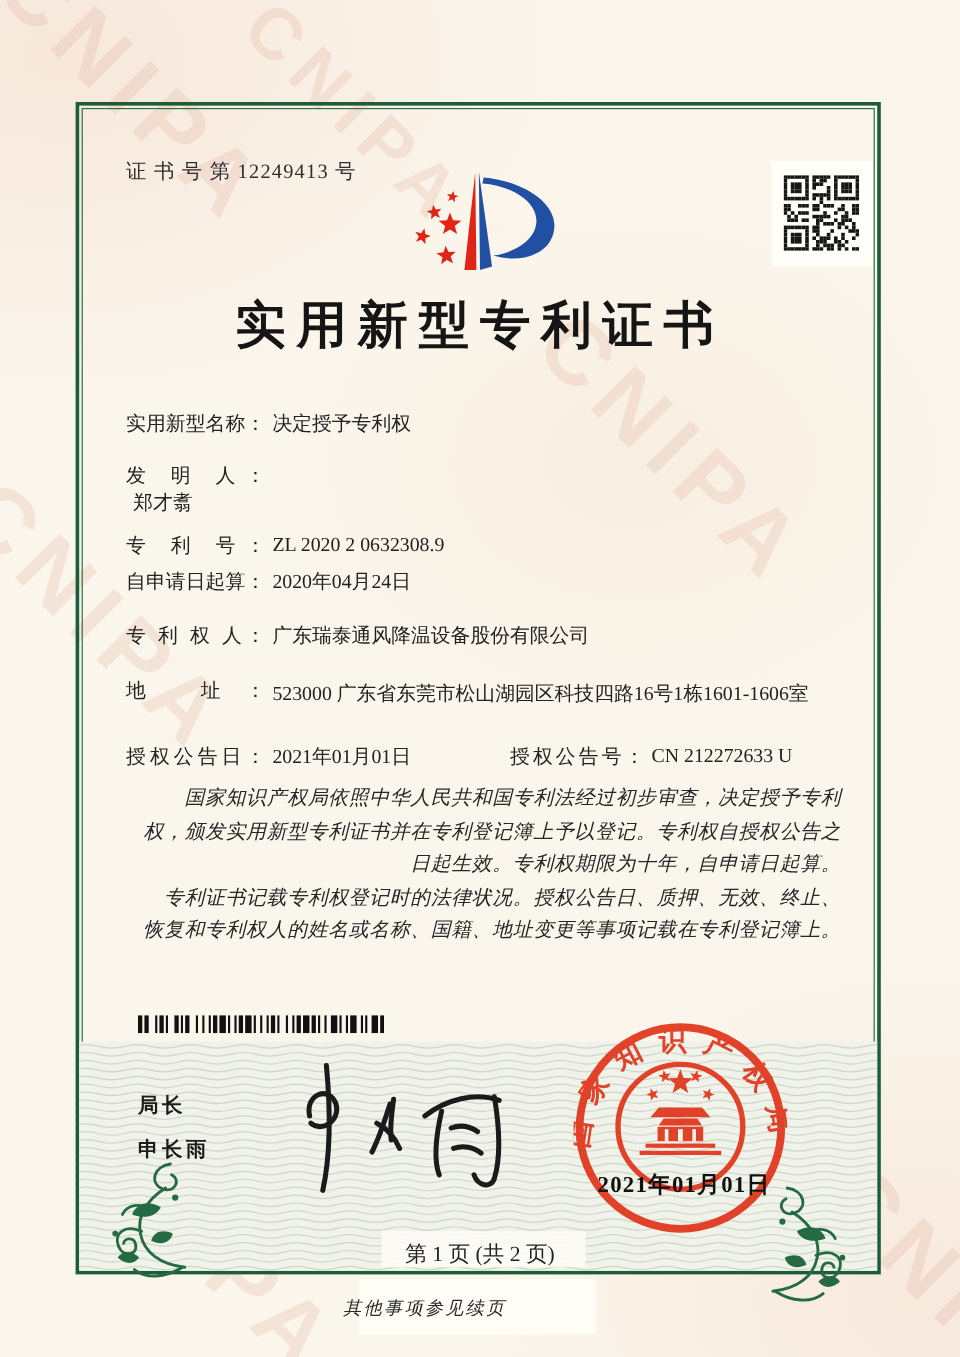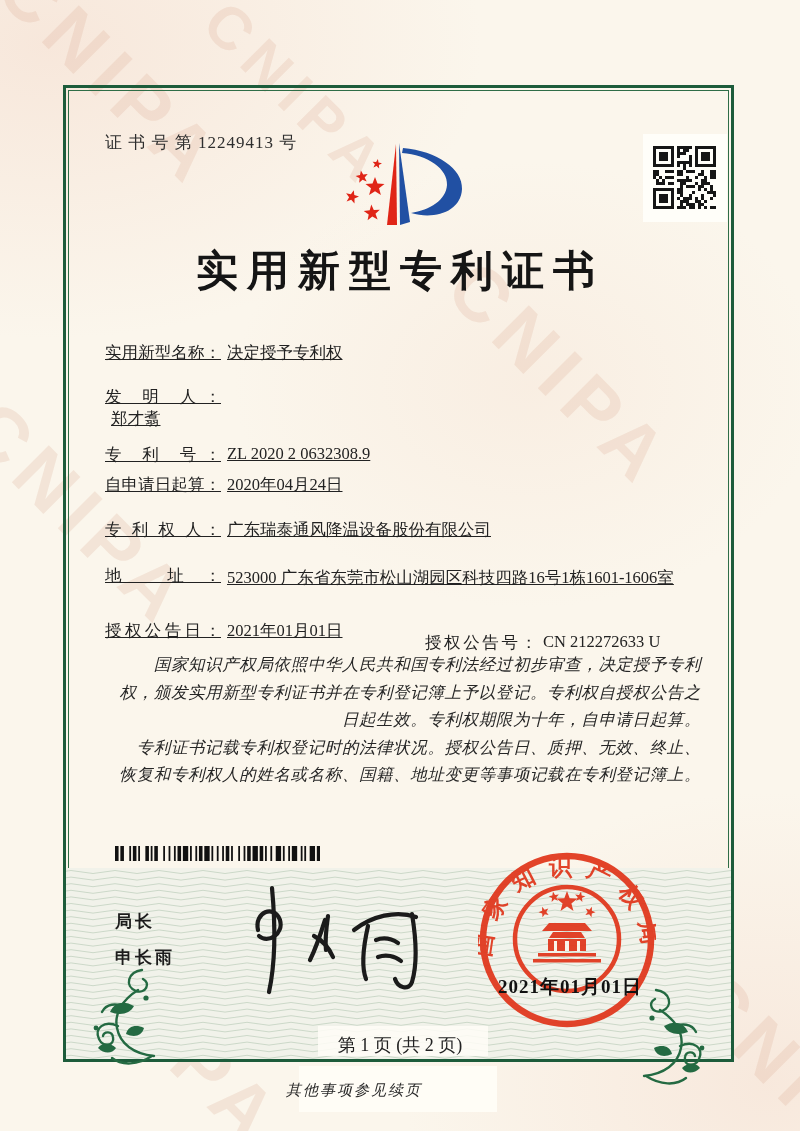--- a/index.html
+++ b/index.html
@@ -18,25 +18,25 @@
   .frame{position:absolute;left:63px;top:85px;width:671px;height:977px;
          border:3px solid #1d5c3b;box-sizing:border-box;}
   .frame-inner{position:absolute;inset:2px;border:1px solid #2f6d47;}
   .certnum{position:absolute;left:105px;top:131px;font-size:17px;color:#2e2e2e;letter-spacing:1px;}
   .logo{position:absolute;left:340px;top:136px;}
   .qrbox{position:absolute;left:643px;top:134px;width:84px;height:88px;background:#fffef9;}
   .qrbox svg{position:absolute;left:10px;top:12px;}
   .title{position:absolute;left:0;top:243px;width:800px;text-align:center;
          font-size:42px;font-weight:bold;color:#151515;letter-spacing:9px;}
   .fields{position:absolute;left:105px;top:0;width:600px;font-size:16.5px;color:#222;}
-  .frow{position:absolute;display:flex;text-decoration:underline;}
+  .frow{position:absolute;display:flex;}
   .lab{width:116px;flex:none;text-align:justify;text-align-last:justify;white-space:pre-wrap;}
   .val{margin-left:6px;white-space:pre-wrap;}
   .addr .val{width:502px;line-height:25px;}
-  .grant2{position:absolute;left:320px;top:0;display:flex;margin-top:12px;}
+  .grant2{position:absolute;left:320px;top:0;display:flex;}
   .grant2 .lab{width:112px;}
   .paras{position:absolute;left:103px;top:651px;width:598px;font-size:16.5px;line-height:27.5px;
          color:#262626;font-style:italic;letter-spacing:.6px;text-align:right;}
   .paras p{margin:0;text-indent:2em;}
   .waveband{position:absolute;left:66px;top:868px;width:665px;height:191px;background:#f1f2ea;}
   .barcode{position:absolute;left:115px;top:846px;width:205px;height:15px;}
   .signer{position:absolute;left:115px;font-family:"Liberation Sans","DejaVu Sans",sans-serif;
           font-weight:bold;font-size:17px;color:#1c1c1c;letter-spacing:3px;}
   .sig{position:absolute;left:228px;top:878px;}
   .seal{position:absolute;left:478px;top:851px;}

